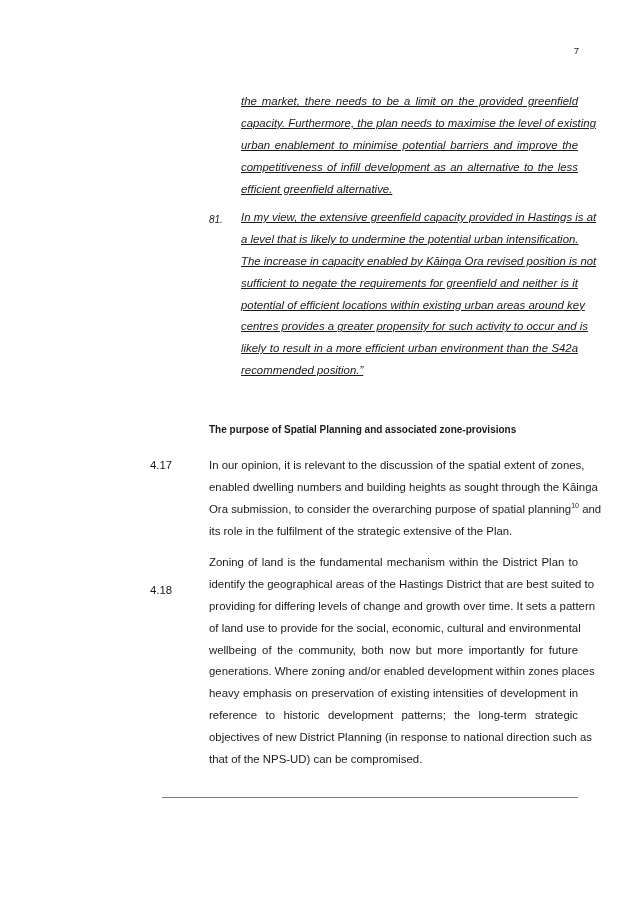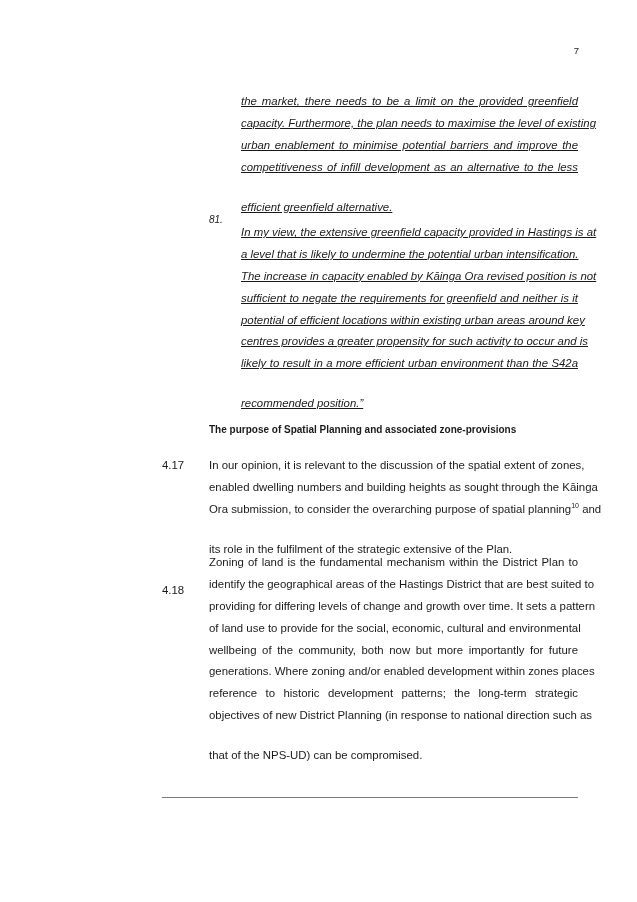--- a/index.html
+++ b/index.html
@@ -31,25 +31,24 @@
     .line {
       display: block;
       height: 21.9px;
       line-height: 21.9px;
       white-space: nowrap;
       text-align: justify;
       text-align-last: justify;
     }
     .line.last {
       text-align-last: left;
-      margin-top: 18px;
     }
     .para-num {
       position: absolute;
-      left: 162px;
+      left: 150px;
       font-size: 11.4px;
       line-height: 21.9px;
     }
     .quote-num {
       position: absolute;
       left: 209px;
       font-size: 10px;
       font-style: italic;
       line-height: 21.9px;
     }
@@ -91,21 +90,21 @@
 
 <div class="quote-block" style="top:91px;">
   <span class="line">the market, there needs to be a limit on the provided greenfield</span>
   <span class="line">capacity.  Furthermore, the plan needs to maximise the level of existing</span>
   <span class="line">urban enablement to minimise potential barriers and improve the</span>
   <span class="line">competitiveness of infill development as an alternative to the less</span>
   <span class="line last">efficient greenfield alternative.</span>
 </div>
 
 <div class="quote-num" style="top:209px;">81.</div>
-<div class="quote-block" style="top:222px;">
+<div class="quote-block" style="top:207px;">
   <span class="line">In my view, the extensive greenfield capacity provided in Hastings is at</span>
   <span class="line">a level that is likely to undermine the potential urban intensification.</span>
   <span class="line">The increase in capacity enabled by Kāinga Ora revised position is not</span>
   <span class="line">sufficient to negate the requirements for greenfield and neither is it</span>
   <span class="line">potential of efficient locations within existing urban areas around key</span>
   <span class="line">centres provides a greater propensity for such activity to occur and is</span>
   <span class="line">likely to result in a more efficient urban environment than the S42a</span>
   <span class="line last">recommended position.”</span>
 </div>
 
@@ -120,18 +119,19 @@
 </div>
 
 <div class="para-num" style="top:552px;margin-top:28px;">4.18</div>
 <div class="block" style="top:552px;">
   <span class="line">Zoning of land is the fundamental mechanism within the District Plan to</span>
   <span class="line">identify the geographical areas of the Hastings District that are best suited to</span>
   <span class="line">providing for differing levels of change and growth over time. It sets a pattern</span>
   <span class="line">of land use to provide for the social, economic, cultural and environmental</span>
   <span class="line">wellbeing of the community, both now but more importantly for future</span>
   <span class="line">generations. Where zoning and/or enabled development within zones places</span>
+  <span class="line">heavy emphasis on preservation of existing intensities of development in</span>
   <span class="line">reference to historic development patterns; the long-term strategic</span>
   <span class="line">objectives of new District Planning (in response to national direction such as</span>
   <span class="line last">that of the NPS-UD) can be compromised.</span>
 </div>
 
 <div class="footnote-rule"></div>
 
 </body></html>

